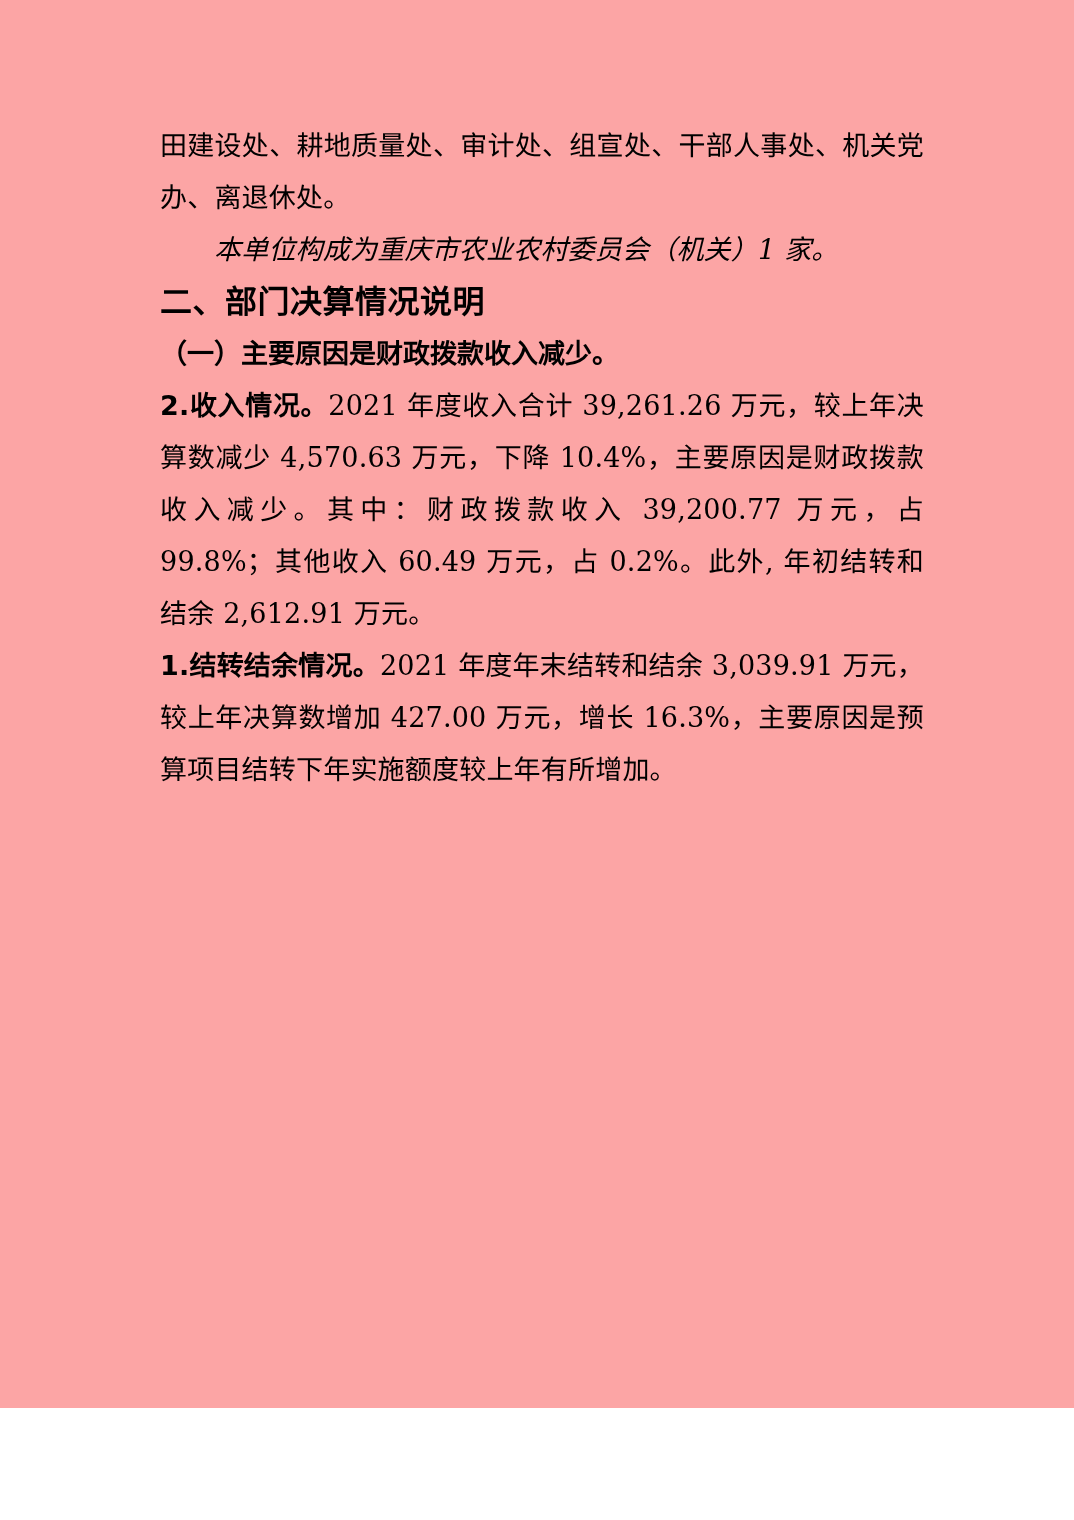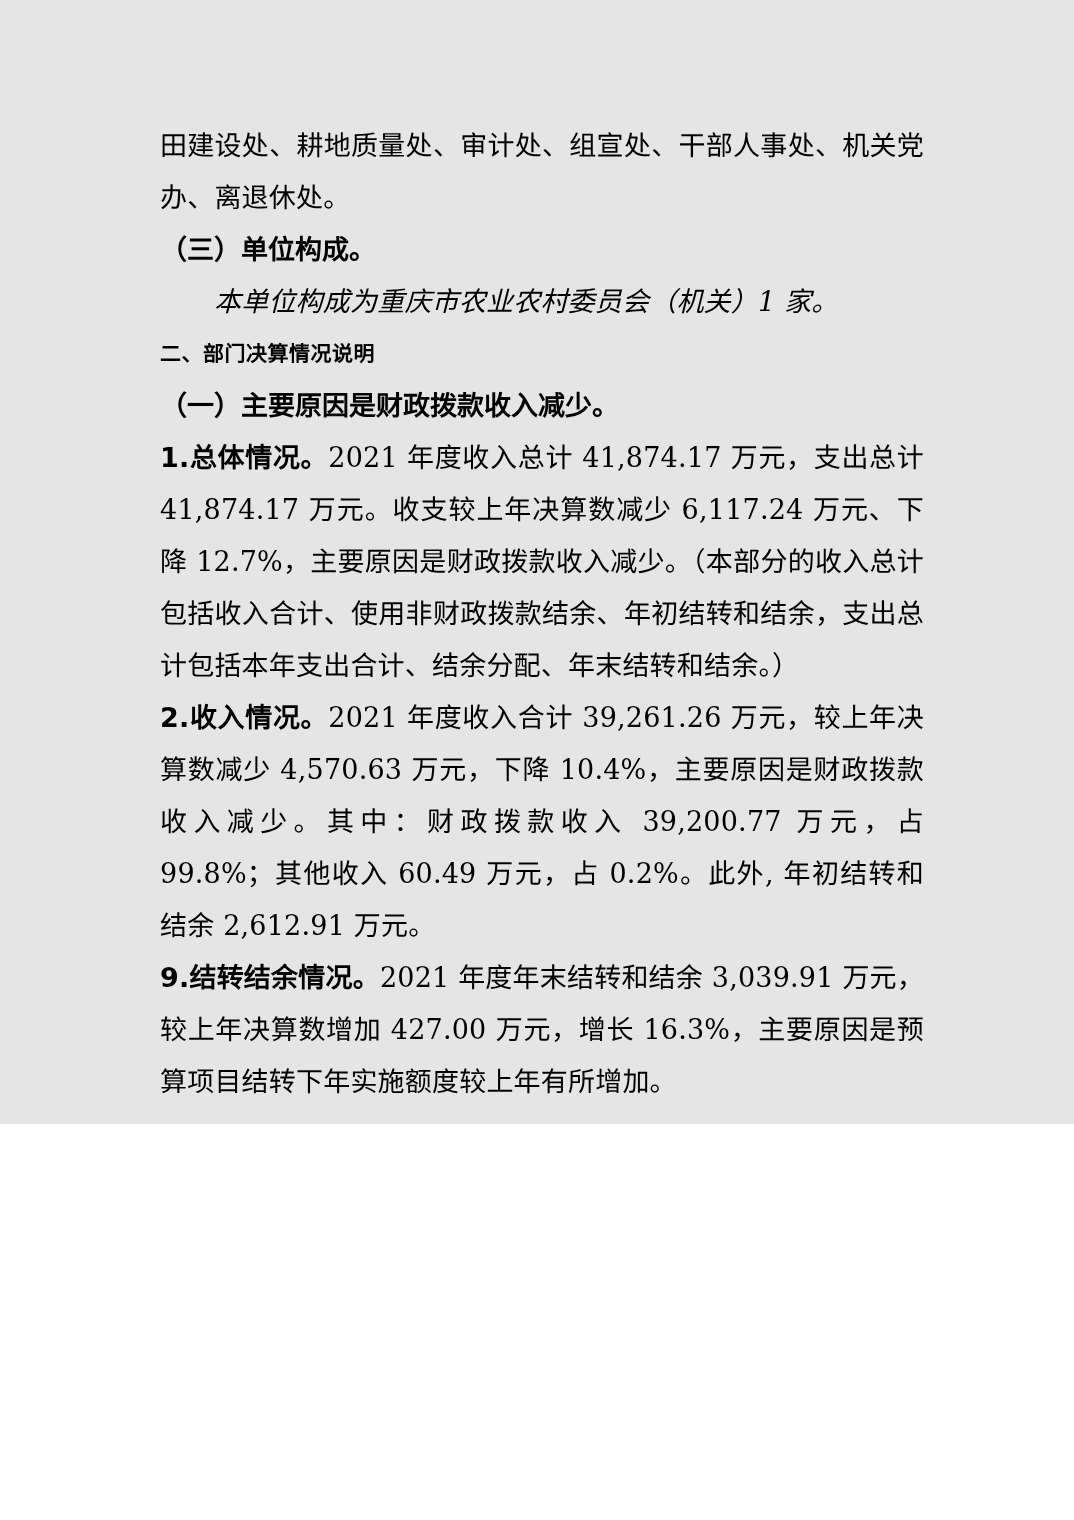--- a/index.html
+++ b/index.html
@@ -10,24 +10,24 @@
   body {
     width: 1074px;
     height: 1520px;
     font-family: "DejaVu Serif", "Liberation Serif", serif;
     color: #000000;
     -webkit-font-smoothing: antialiased;
   }
   .page {
     position: relative;
     width: 1074px;
-    height: 1124px;
+    height: 1408px;
     box-sizing: border-box;
     padding: 120px 150px 60px 160px;
-    background: #e5e5e5;
+    background: #fca5a5;
   }
   .doc-body {
     font-size: 27px;
     line-height: 52px;
     text-align: justify;
     text-justify: inter-ideograph;
   }
   p {
     margin: 0;
     padding: 0;
@@ -37,21 +37,21 @@
     line-height: 52px;
     letter-spacing: 0.2px;
   }
   .indent2 {
     text-indent: 2em;
     font-style: italic;
   }
   .heading {
     font-family: "DejaVu Sans", "Liberation Sans", sans-serif;
     font-weight: bold;
-    font-size: 21px;
+    font-size: 32px;
     line-height: 52px;
     letter-spacing: 0.5px;
   }
   .subheading {
     font-family: "DejaVu Sans", "Liberation Sans", sans-serif;
     font-weight: bold;
     font-size: 27px;
     line-height: 52px;
   }
   .lead {
@@ -66,35 +66,31 @@
   }
 </style>
 </head>
 <body>
 
 <div class="page">
   <div class="doc-body">
 
     <p class="para block">田建设处、耕地质量处、审计处、组宣处、干部人事处、机关党办、离退休处。</p>
 
-    <p class="subheading block">（三）单位构成。</p>
 
     <p class="para indent2 block">本单位构成为重庆市农业农村委员会（机关）1 家。</p>
 
     <p class="heading block">二、部门决算情况说明</p>
 
     <p class="subheading block">（一）主要原因是财政拨款收入减少。</p>
 
-    <p class="para block">
-      <span class="lead">1.总体情况。</span><span class="num">2021 年度收入总计 41,874.17 万元，支出总计 41,874.17 万元。收支较上年决算数减少 6,117.24 万元、下降 12.7%，主要原因是财政拨款收入减少。（本部分的收入总计包括收入合计、使用非财政拨款结余、年初结转和结余，支出总计包括本年支出合计、结余分配、年末结转和结余。）</span>
-    </p>
 
     <p class="para block">
       <span class="lead">2.收入情况。</span><span class="num">2021 年度收入合计 39,261.26 万元，较上年决算数减少 4,570.63 万元，下降 10.4%，主要原因是财政拨款收入减少。其中：财政拨款收入 39,200.77 万元，占 99.8%；其他收入 60.49 万元，占 0.2%。此外, 年初结转和结余 2,612.91 万元。</span>
     </p>
 
 
     <p class="para block">
-      <span class="lead">9.结转结余情况。</span><span class="num">2021 年度年末结转和结余 3,039.91 万元，较上年决算数增加 427.00 万元，增长 16.3%，主要原因是预算项目结转下年实施额度较上年有所增加。</span>
+      <span class="lead">1.结转结余情况。</span><span class="num">2021 年度年末结转和结余 3,039.91 万元，较上年决算数增加 427.00 万元，增长 16.3%，主要原因是预算项目结转下年实施额度较上年有所增加。</span>
     </p>
 
   </div>
 </div>
 
 </body></html>

